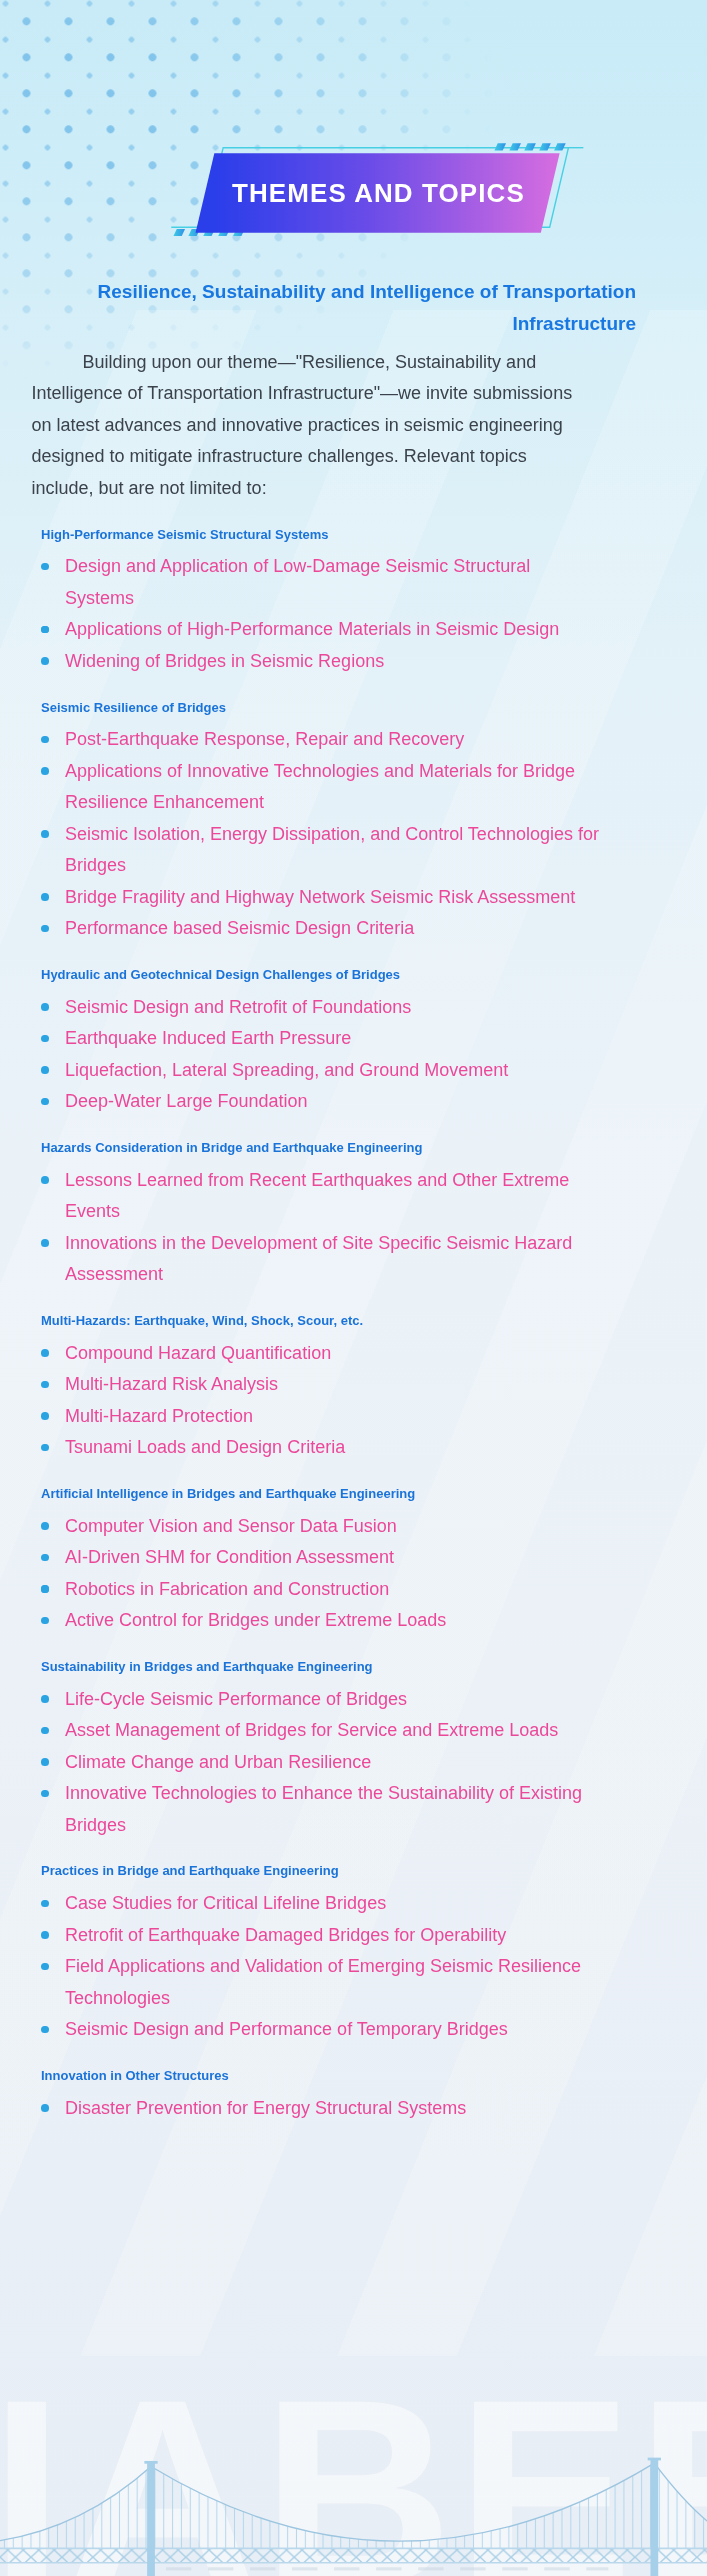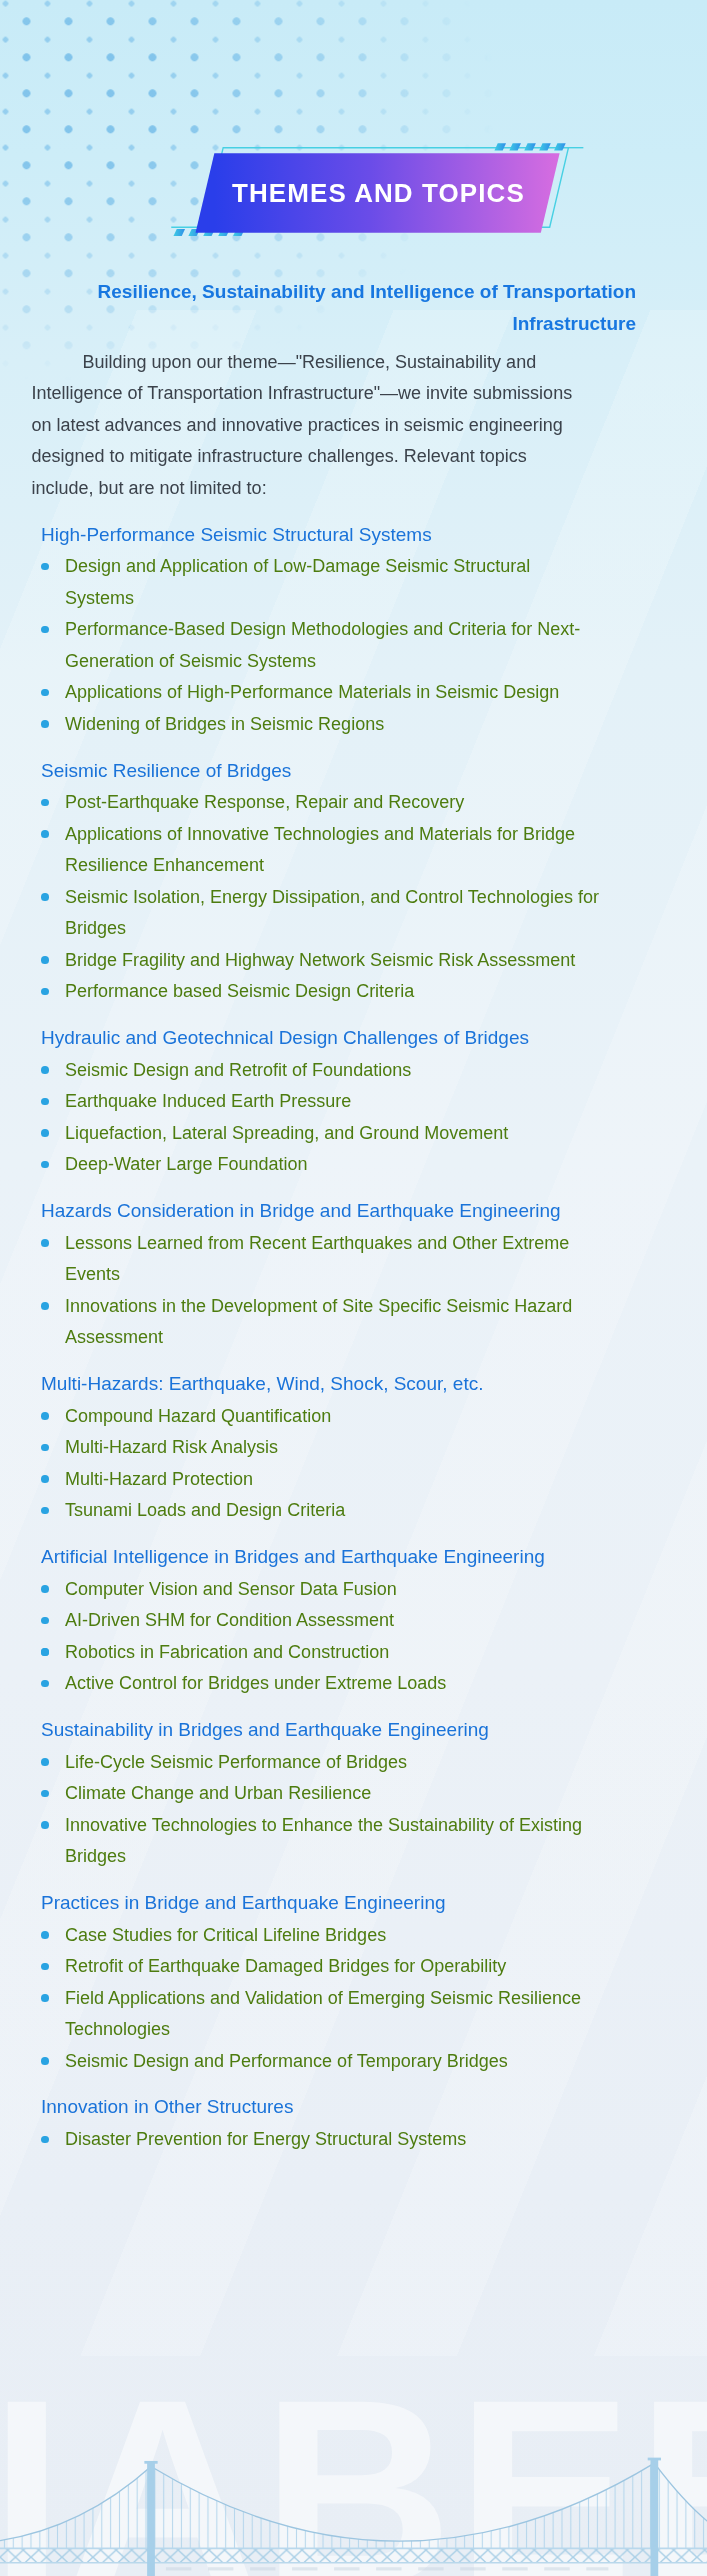--- a/index.html
+++ b/index.html
@@ -86,35 +86,35 @@
   .intro {
     margin: 0 25px 0 31.5px;
     text-indent: 51px;
     font-size: 18px;
     line-height: 31.5px;
     color: #3b424b;
     white-space: pre-line;
   }
   .section-heading {
     margin: 14.4px 22px 0 41px;
-    font-size: 19px;
-    line-height: 31.5px;
-    font-weight: 400;
+    font-size: 13px;
+    line-height: 31.5px;
+    font-weight: 700;
     color: #1a73d9;
   }
   ul.topics {
     list-style: none;
     margin: 1.1px 22px 0 0;
     padding: 0 0 0 65px;
   }
   ul.topics li {
     position: relative;
     font-size: 18px;
     line-height: 31.5px;
-    color: #4d7c0f;
+    color: #ec4899;
   }
   ul.topics li .dot {
     position: absolute;
     left: -24px;
     top: 11.6px;
     width: 7.7px;
     height: 7.7px;
     border-radius: 50%;
     background: #29a3e2;
   }
@@ -208,22 +208,21 @@
   <p class="intro">Building upon our theme—"Resilience, Sustainability and
 Intelligence of Transportation Infrastructure"—we invite submissions
 on latest advances and innovative practices in seismic engineering
 designed to mitigate infrastructure challenges. Relevant topics
 include, but are not limited to:</p>
 
   <h2 class="section-heading">High-Performance Seismic Structural Systems</h2>
   <ul class="topics">
     <li><span class="dot"></span><span class="txt">Design and Application of Low-Damage Seismic Structural
 Systems</span></li>
-    <li><span class="dot"></span><span class="txt">Performance-Based Design Methodologies and Criteria for Next-
-Generation of Seismic Systems</span></li>
+    <li><span class="dot"></span></li>
     <li><span class="dot"></span><span class="txt">Applications of High-Performance Materials in Seismic Design</span></li>
     <li><span class="dot"></span><span class="txt">Widening of Bridges in Seismic Regions</span></li>
   </ul>
 
   <h2 class="section-heading">Seismic Resilience of Bridges</h2>
   <ul class="topics">
     <li><span class="dot"></span><span class="txt">Post-Earthquake Response, Repair and Recovery</span></li>
     <li><span class="dot"></span><span class="txt">Applications of Innovative Technologies and Materials for Bridge
 Resilience Enhancement</span></li>
     <li><span class="dot"></span><span class="txt">Seismic Isolation, Energy Dissipation, and Control Technologies for
@@ -261,20 +260,21 @@
     <li><span class="dot"></span><span class="txt">Computer Vision and Sensor Data Fusion</span></li>
     <li><span class="dot"></span><span class="txt">AI-Driven SHM for Condition Assessment</span></li>
     <li><span class="dot"></span></li>
     <li><span class="dot"></span><span class="txt">Robotics in Fabrication and Construction</span></li>
     <li><span class="dot"></span><span class="txt">Active Control for Bridges under Extreme Loads</span></li>
   </ul>
 
   <h2 class="section-heading">Sustainability in Bridges and Earthquake Engineering</h2>
   <ul class="topics">
     <li><span class="dot"></span><span class="txt">Life-Cycle Seismic Performance of Bridges</span></li>
+    <li><span class="dot"></span><span class="txt">Asset Management of Bridges for Service and Extreme Loads</span></li>
     <li><span class="dot"></span><span class="txt">Climate Change and Urban Resilience</span></li>
     <li><span class="dot"></span><span class="txt">Innovative Technologies to Enhance the Sustainability of Existing
 Bridges</span></li>
   </ul>
 
   <h2 class="section-heading">Practices in Bridge and Earthquake Engineering</h2>
   <ul class="topics">
     <li><span class="dot"></span><span class="txt">Case Studies for Critical Lifeline Bridges</span></li>
     <li><span class="dot"></span><span class="txt">Retrofit of Earthquake Damaged Bridges for Operability</span></li>
     <li><span class="dot"></span><span class="txt">Field Applications and Validation of Emerging Seismic Resilience

